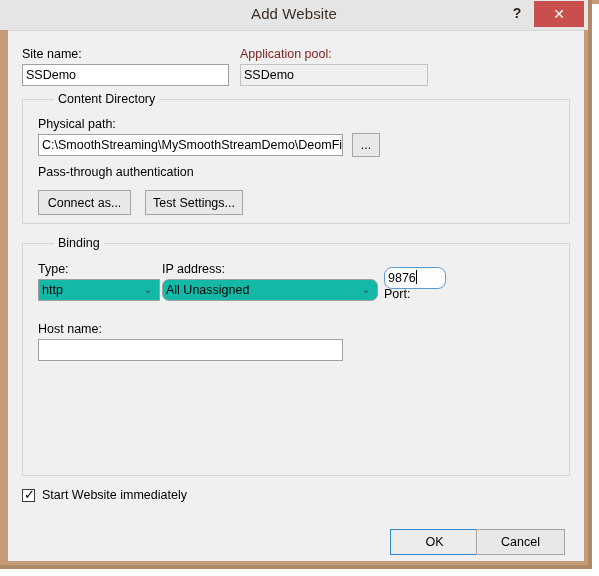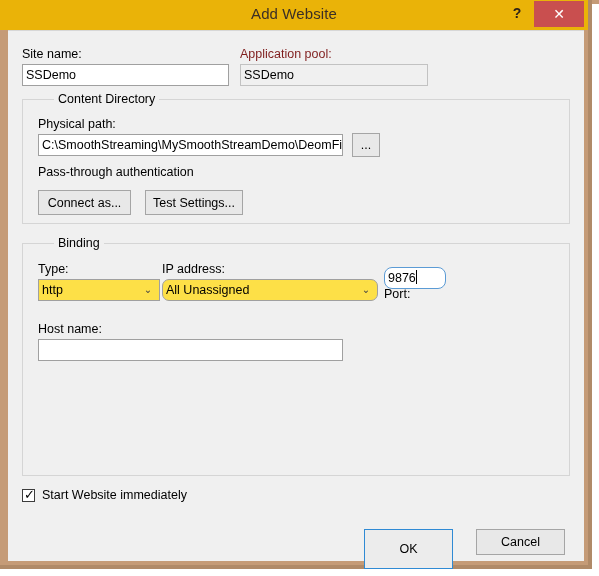--- a/index.html
+++ b/index.html
@@ -52,21 +52,21 @@
     left: 0px; top: 565px;
     width: 592px; height: 4px;
     background: #b08a68;
   }
   
   .titlebar {
     position: absolute;
     left: 0; top: 0;
     width: 588px;
     height: 30px;
-    background: #eab308;
+    background: #e5e5e5;
   }
   .title-text {
     position: absolute;
     left: 0; top: 5px;
     width: 588px;
     text-align: center;
     font-size: 15px;
     color: #3b2f26;
     letter-spacing: 0.1px;
   }
@@ -169,21 +169,21 @@
     background: #f0f0f0;
     font-size: 12.5px;
     color: #000000;
     padding: 0 4px;
     white-space: nowrap;
     margin-left: 24px;
   }
   .combo {
     position: absolute;
     box-sizing: border-box;
-    background: #fde047;
+    background: #14b8a6;
     border: 1px solid #a0a0a0;
     height: 22px;
     font-size: 12.5px;
     color: #000;
     line-height: 20px;
     padding: 0 3px;
     overflow: hidden;
     white-space: nowrap;
     cursor: default;
   }
@@ -286,17 +286,17 @@
     <div class="textbox" style="left:30px; top:308px; width:305px;"></div>
 
 
     <div class="checkbox-row" style="left:14px; top:457px;">
       <span class="checkbox">
         <span class="tick">✓</span>
       </span>
       <span class="checkbox-label">Start Website immediately</span>
     </div>
 
-    <div class="button default" style="left:356px; top:498px; width:89px; height:40px;">OK</div>
+    <div class="button default" style="left:382px; top:498px; width:89px; height:26px;">OK</div>
     <div class="button" style="left:468px; top:498px; width:89px; height:26px;">Cancel</div>
 
   </div>
 </div>
 
 </body></html>

